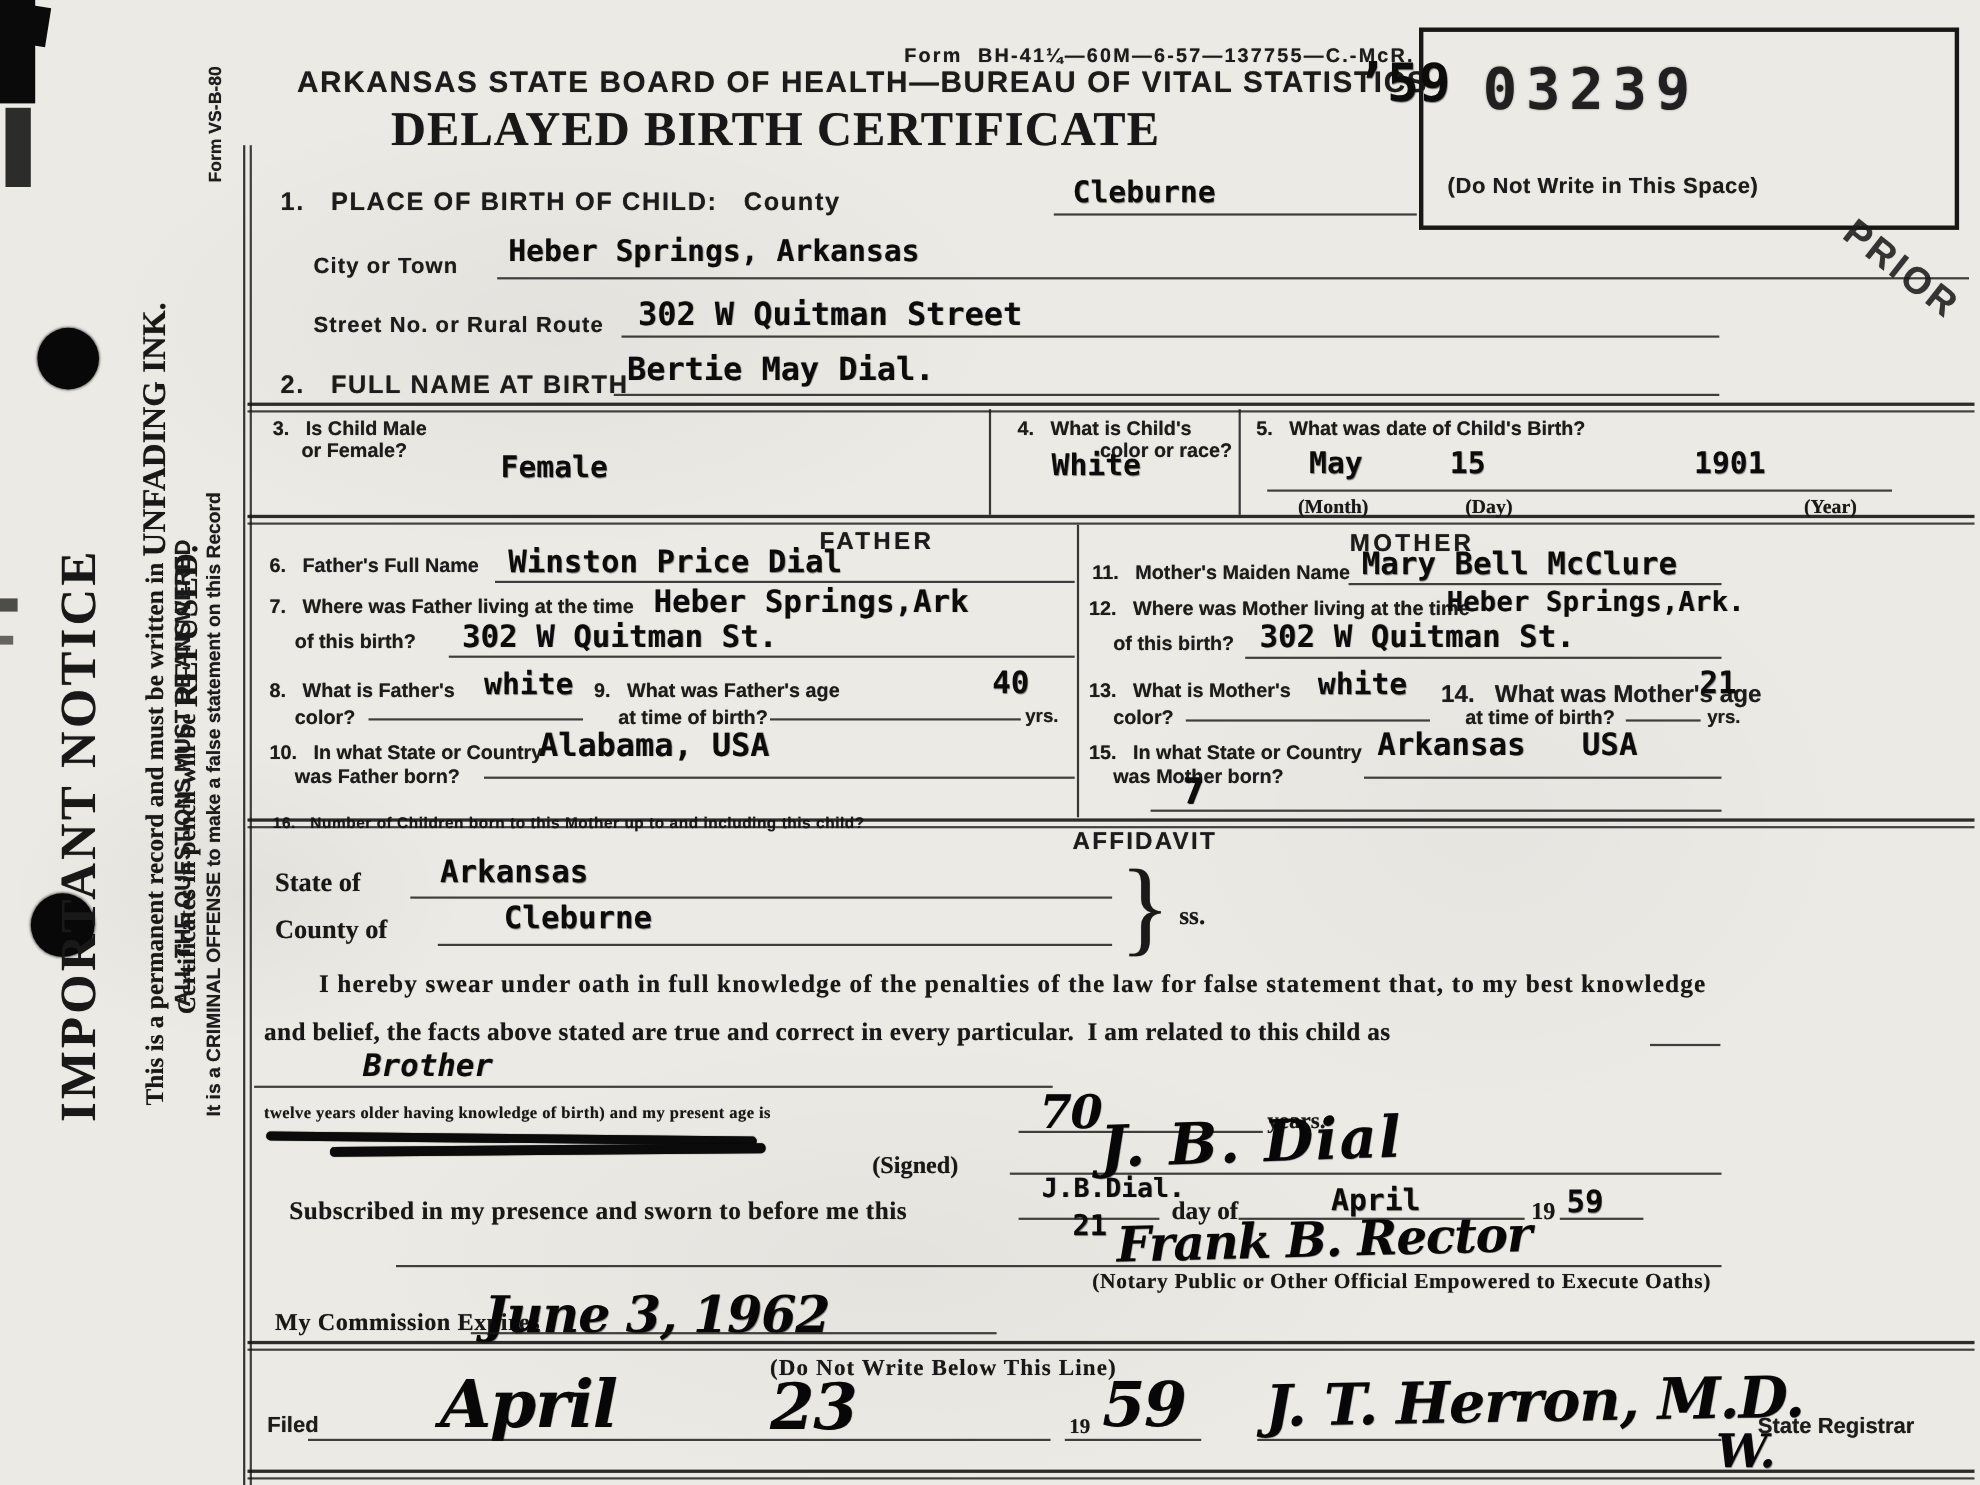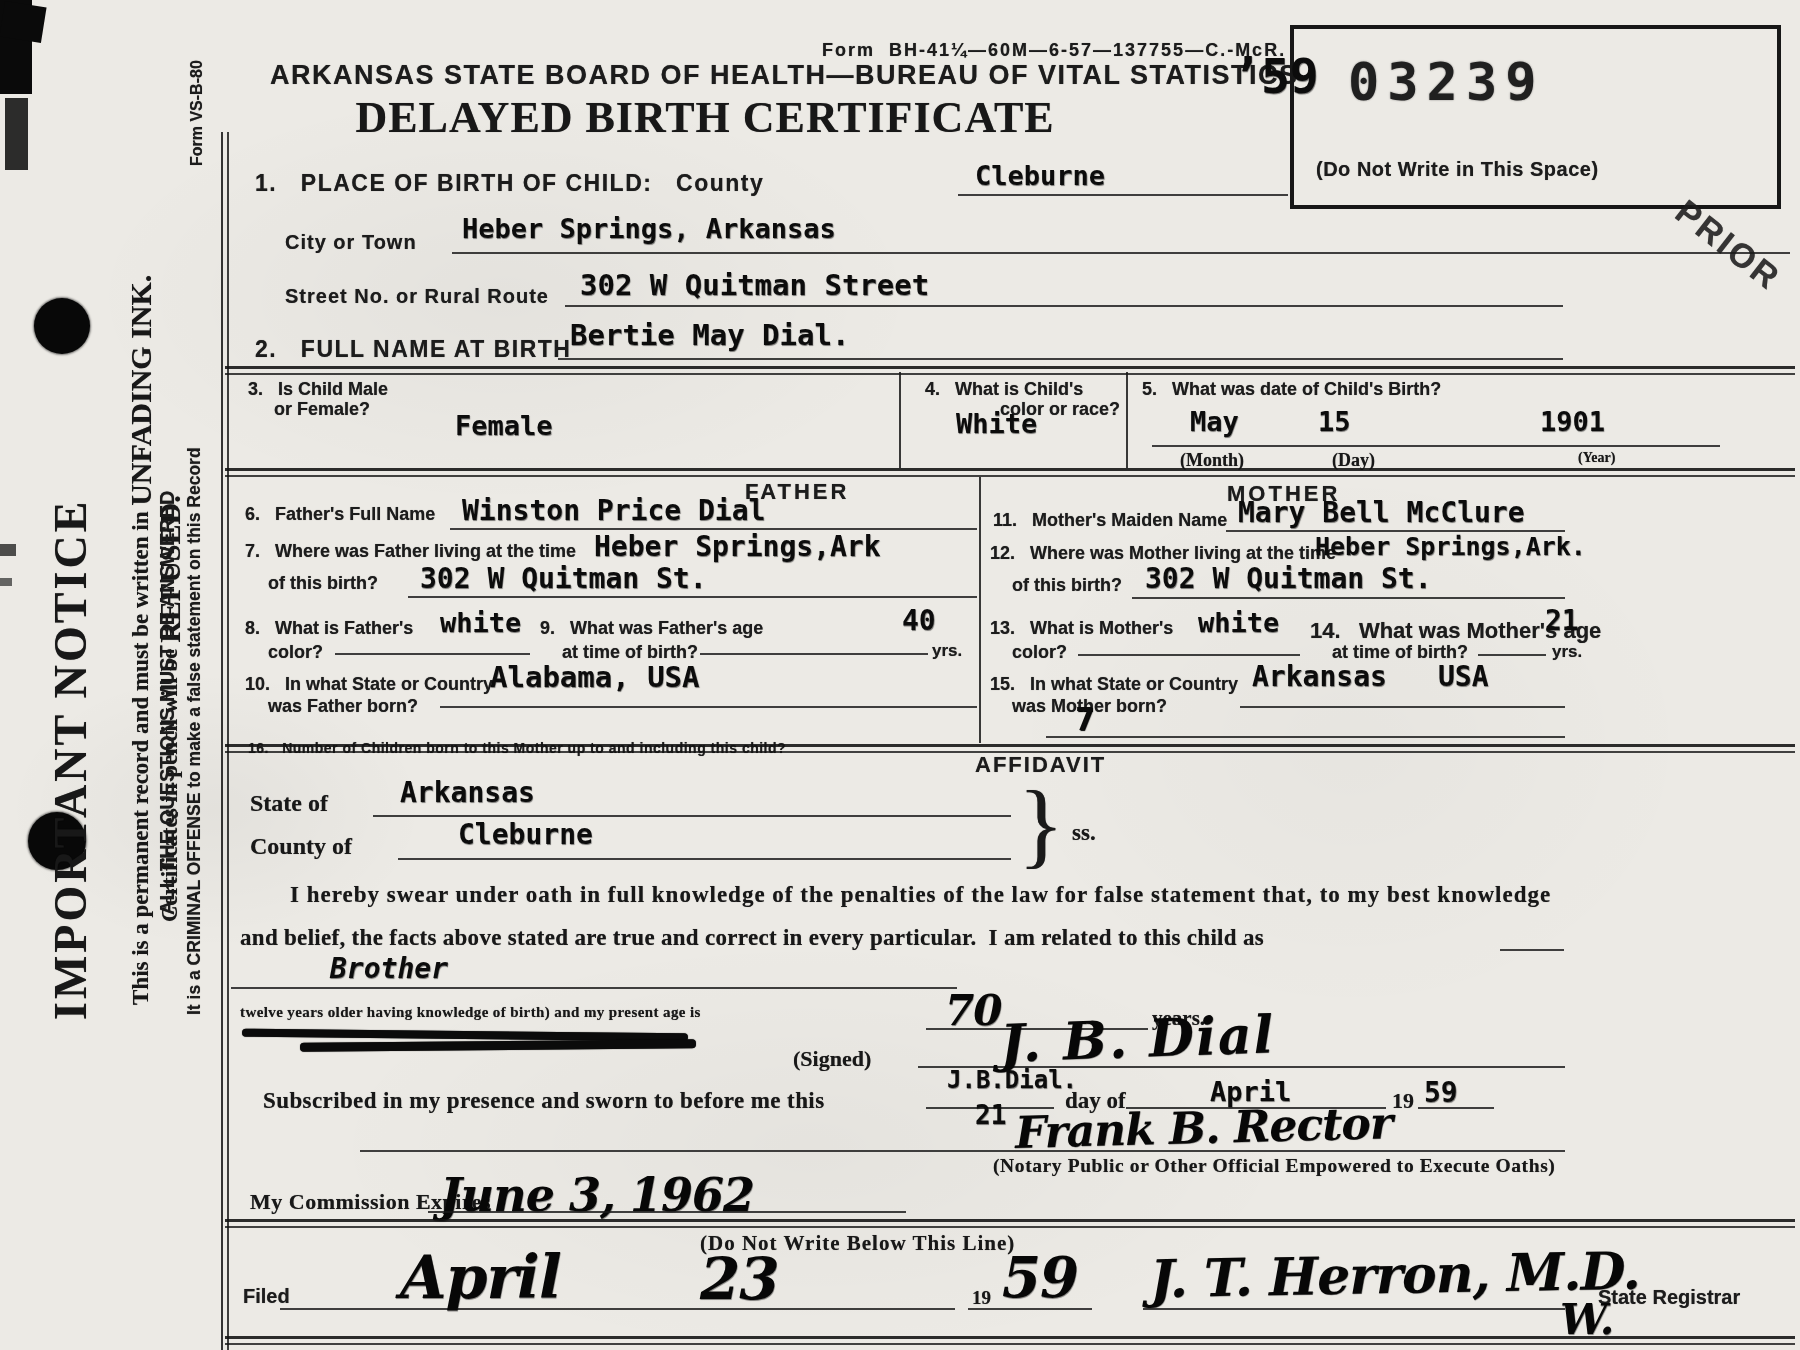--- a/index.html
+++ b/index.html
@@ -93,21 +93,21 @@
   <div class="el lbl" style="left:1000px;top:399px;font-size:18px;">color or race?</div>
   <div class="el typed" style="left:956px;top:408px;font-size:27px;">White</div>
 
   <div class="el lbl" style="left:1142px;top:379px;font-size:18px;">5.   What was date of Child's Birth?</div>
   <div class="el typed" style="left:1190px;top:406px;font-size:27px;">May</div>
   <div class="el typed" style="left:1318px;top:406px;font-size:27px;">15</div>
   <div class="el typed" style="left:1540px;top:406px;font-size:27px;">1901</div>
   <div class="rule" style="left:1152px;top:445px;width:568px;"></div>
   <div class="el slbl" style="left:1180px;top:450px;font-size:18px;">(Month)</div>
   <div class="el slbl" style="left:1332px;top:450px;font-size:18px;">(Day)</div>
-  <div class="el slbl" style="left:1578px;top:450px;font-size:14px;">(Year)</div>
+  <div class="el slbl" style="left:1640px;top:450px;font-size:18px;">(Year)</div>
 
   <div class="drule" style="left:225px;top:468px;width:1570px;"></div>
 
   <div class="el lbl" style="left:745px;top:479px;font-size:22px;letter-spacing:3px;">FATHER</div>
   <div class="el lbl" style="left:1227px;top:481px;font-size:22px;letter-spacing:3px;">MOTHER</div>
   <div class="vline" style="left:979px;top:477px;height:266px;"></div>
 
   <div class="el lbl" style="left:245px;top:504px;font-size:18px;">6.   Father's Full Name</div>
   <div class="el typed" style="left:462px;top:494px;font-size:28px;">Winston Price Dial</div>
   <div class="rule" style="left:450px;top:528px;width:527px;"></div>

